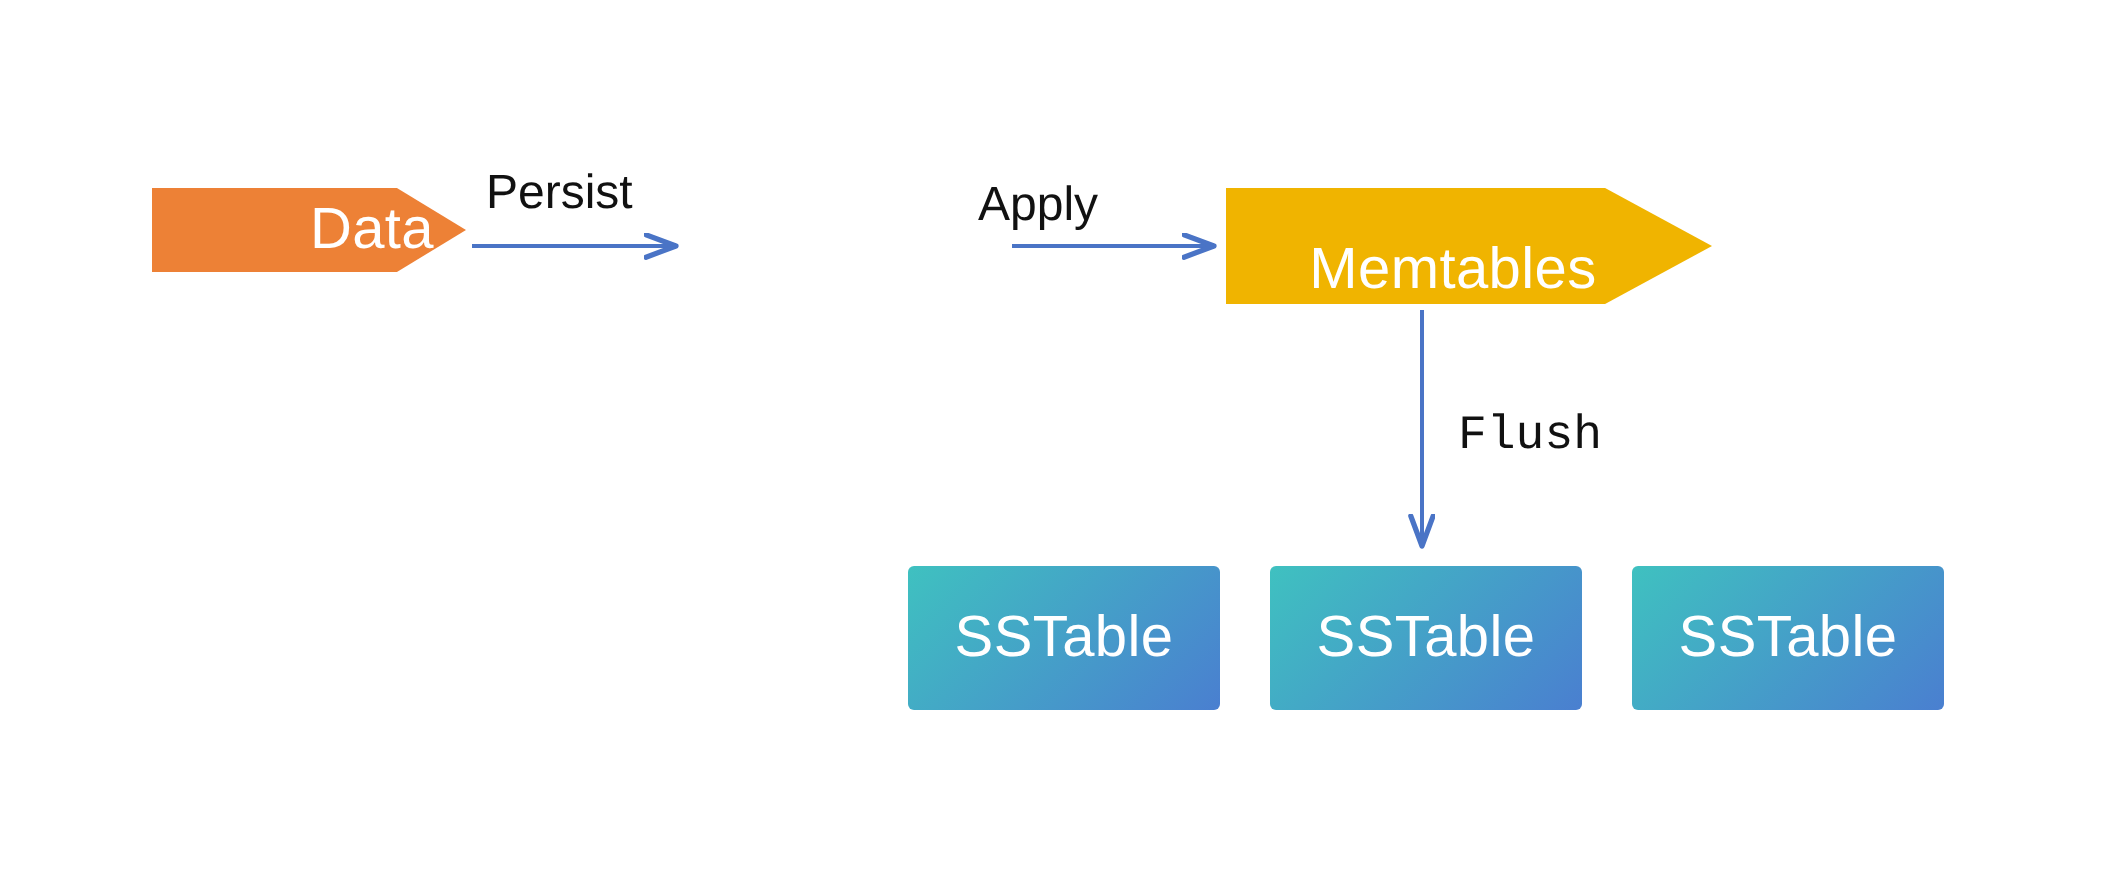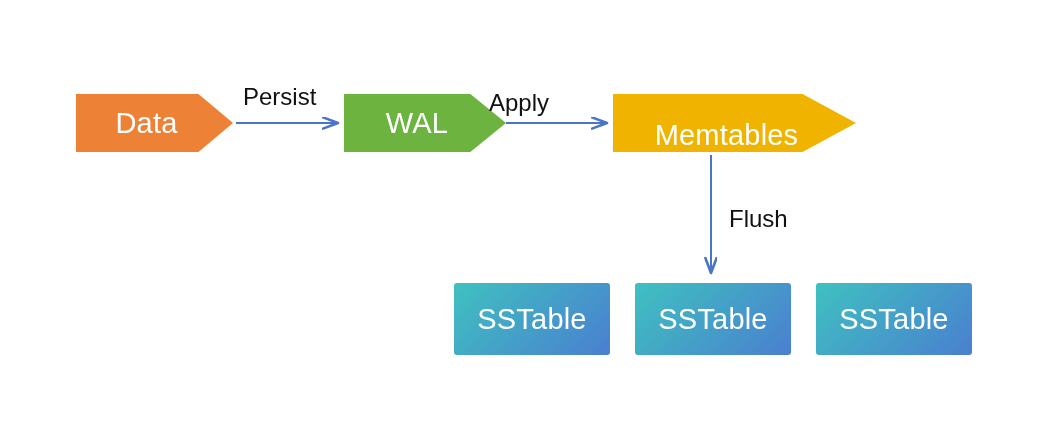--- a/index.html
+++ b/index.html
@@ -72,27 +72,24 @@
       </linearGradient>
     </defs>
 
     <line x1="236" y1="123" x2="337" y2="123" stroke="#4a74c6" stroke-width="2" marker-end="url(#arrowhead)"></line>
 
     <line x1="506" y1="123" x2="606" y2="123" stroke="#4a74c6" stroke-width="2" marker-end="url(#arrowhead)"></line>
 
     <line x1="711" y1="155" x2="711" y2="272" stroke="#4a74c6" stroke-width="2" marker-end="url(#arrowhead)"></line>
   </svg>
 
-  <div class="node chevron" style="left:76px; top:94px; width:157px; height:58px; background:#ed8136;">
+  <div class="node chevron" style="left:76px; top:94px; width:157px; height:42px; background:#ed8136;justify-content:flex-end;">
     <span class="chev-label">Data</span>
   </div>
 
-  <div class="node chevron" style="left:344px; top:94px; width:162px; height:58px; background:#6cb33f;">
-    <span class="chev-label">WAL</span>
-  </div>
 
   <div class="node chevron" style="left:613px; top:94px; width:243px; height:58px; background:#f0b400;align-items:flex-end;">
     <span class="chev-label">Memtables</span>
   </div>
 
   <div class="node sstable" style="left:454px; top:283px; width:156px; height:72px;
               background:linear-gradient(135deg,#3fc1c0 0%,#4a7fd0 100%);">
     <span>SSTable</span>
   </div>
 
@@ -103,15 +100,15 @@
 
   <div class="node sstable" style="left:816px; top:283px; width:156px; height:72px;
               background:linear-gradient(135deg,#3fc1c0 0%,#4a7fd0 100%);">
     <span>SSTable</span>
   </div>
 
   <div class="edge-label" style="left:243px; top:83px;">Persist</div>
 
   <div class="edge-label" style="left:489px; top:89px;">Apply</div>
 
-  <div class="edge-label" style="left:729px; top:205px;">Flush</div>
+  <div class="edge-label" style="left:729px; top:205px;font-family:Liberation Mono, monospace;">Flush</div>
 
 </div>
 
 </body></html>

